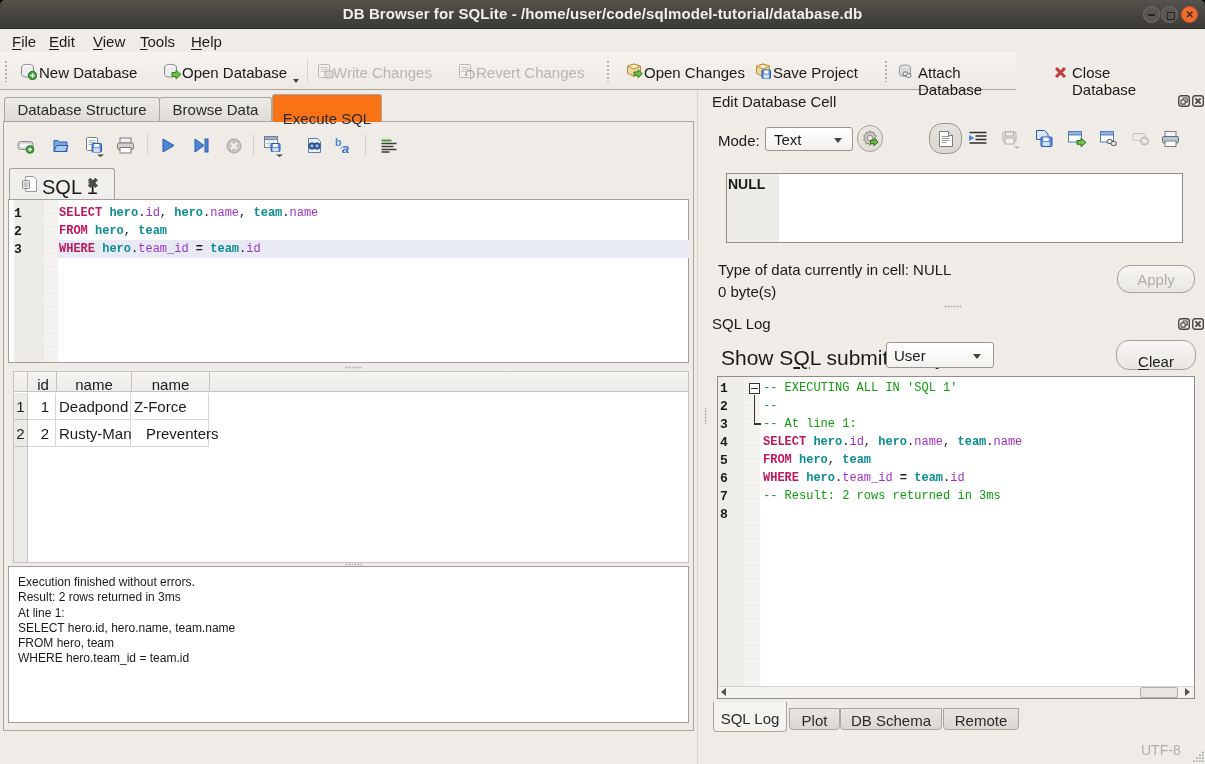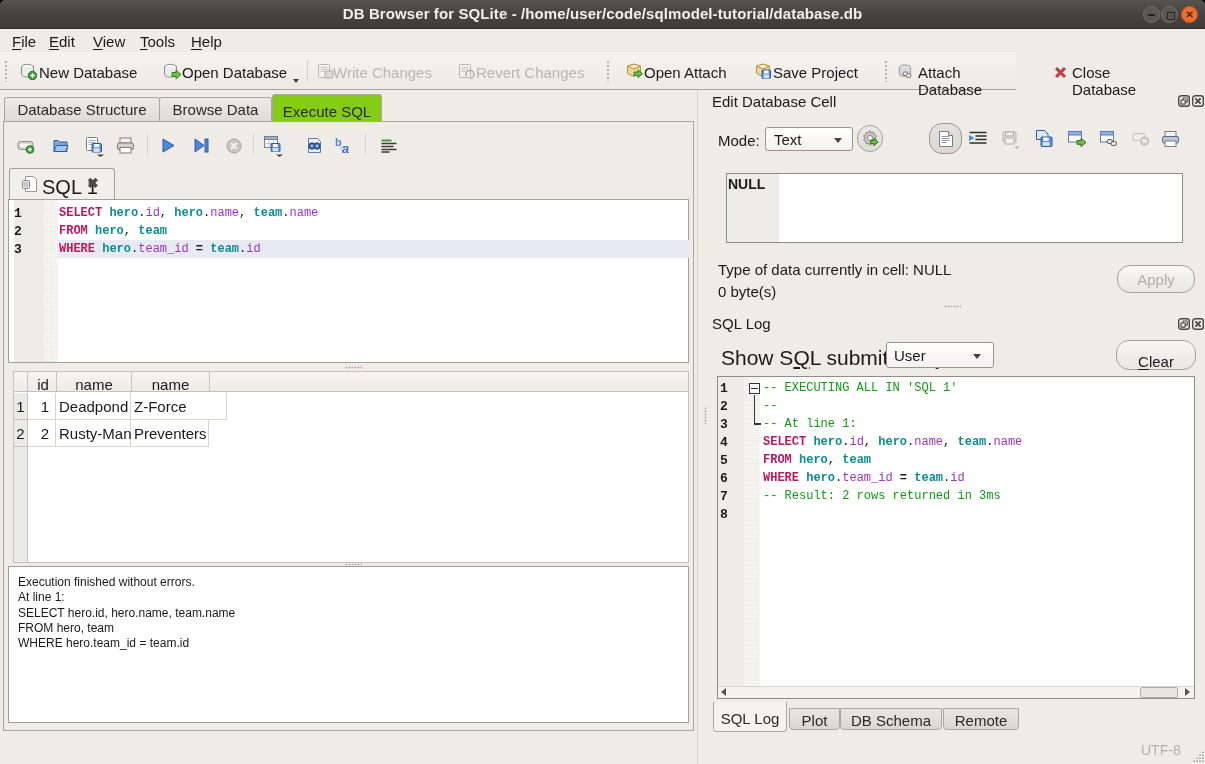--- a/index.html
+++ b/index.html
@@ -31,21 +31,21 @@
 #toolbar { left:0; top:52px; width:1016px; height:38px; background:linear-gradient(#f5f2ef,#edeae6); border-bottom:1px solid #aaa69f; font-size:15px; }
 .tbtxt { top:12px; }
 .tbdis { color:#b8b5b0; }
 .handle { top:8px; width:4px; height:22px;
   background-image:radial-gradient(circle, #b5b2ac 1px, transparent 1.2px);
   background-size:4px 4px; }
 .tsep { top:8px; width:1px; height:22px; background:#d5d2cc; }
 
 
 .tab { position:absolute; top:97px; height:25px; background:linear-gradient(#eceae6,#dedbd6); border:1px solid #aaa69f; border-bottom:none; border-radius:3px 3px 0 0; font-size:15px; text-align:center; color:#2a2a2a; padding-top:3px; }
-#tab-exec { top:94px; height:28px; padding-top:8px; background:#84cc16; z-index:3; }
+#tab-exec { top:94px; height:28px; padding-top:15px; background:#f97316; z-index:3; }
 
 
 #tabpage { left:3px; top:121px; width:691px; height:610px; border:1px solid #aaa69f; background:#efece8; }
 
 
 #sqltab { left:9px; top:168px; width:106px; height:31px; background:#f1efec; border:1px solid #a29e98; border-bottom:none; border-radius:3px 3px 0 0; z-index:2; }
 #editor { left:8px; top:199px; width:681px; height:164px; border:1px solid #a29e98; background:#fff; }
 .gutter-hatch { background-image:radial-gradient(circle,#e5e2dd 0.7px,transparent 0.9px); background-size:2.5px 2.5px; background-color:#f8f7f4; }
 .ln { position:absolute; font-weight:bold; font-family:"Liberation Mono",monospace; font-size:13px; }
 .kw { color:#be185d; font-weight:bold; }
@@ -127,21 +127,21 @@
     <path d="M8 11.5a4 4 0 1 1 4 4" fill="none" stroke="#b0ada8" stroke-width="1.5"></path>
     <path d="M6.5 12.5l1.7-2.6 1.7 2.6z" fill="#b0ada8"></path>
   </svg>
   <div class="abs tbtxt tbdis" style="left:476px">Revert Changes</div>
   <div class="abs handle" style="left:606px"></div>
   <svg class="icon" style="left:626px;top:11px;" width="18" height="17">
     <path d="M8 1l6.5 2.3v7L8 13.5 1.5 10.3v-7z" fill="#efd9a0" stroke="#b98f35"></path>
     <path d="M8 1l6.5 2.3L8 6 1.5 3.3z" fill="#f7ebc8" stroke="#b98f35"></path>
     <path d="M8 9h4v-2.2l4.5 4-4.5 4v-2.3h-4z" fill="#6abf45" stroke="#3a7d22"></path>
   </svg>
-  <div class="abs tbtxt" style="left:644px">Open Attach</div>
+  <div class="abs tbtxt" style="left:644px">Open Changes</div>
   <svg class="icon" style="left:755px;top:11px;" width="17" height="17">
     <path d="M8 1l6.5 2.3v7L8 13.5 1.5 10.3v-7z" fill="#efd9a0" stroke="#b98f35"></path>
     <path d="M8 1l6.5 2.3L8 6 1.5 3.3z" fill="#f7ebc8" stroke="#b98f35"></path>
     <rect x="7" y="7" width="8.5" height="8.5" rx="1" fill="#5b8edd" stroke="#2d5aa8"></rect>
     <rect x="9" y="7.5" width="4.5" height="3" fill="#fff"></rect>
     <rect x="8.5" y="11.5" width="5.5" height="4" fill="#cfe0f5"></rect>
   </svg>
   <div class="abs tbtxt" style="left:773px">Save Project</div>
   <div class="abs handle" style="left:884px"></div>
   <svg class="icon" style="left:897px;top:11px;" width="17" height="17">
@@ -260,30 +260,31 @@
   <div class="abs" style="left:16px;top:4px;width:26px;text-align:center;font-size:15px;">id</div>
   <div class="abs" style="left:43px;top:4px;width:74px;text-align:center;font-size:15px;">name</div>
   <div class="abs" style="left:118px;top:4px;width:77px;text-align:center;font-size:15px;">name</div>
 
   <div class="abs" style="left:0;top:21px;width:13px;height:169px;background:#eceae7;"></div>
   <div class="abs" style="left:13px;top:21px;width:1px;height:169px;background:#c5c2bc;"></div>
 
   <div class="abs" style="left:0;top:21px;width:13px;height:27px;border-bottom:1px solid #c5c2bc;background:#eceae7;text-align:center;font-size:15px;padding-top:5px;">1</div>
   <div class="abs" style="left:14px;top:21px;width:28px;height:27px;border-bottom:1px solid #d8d5d0;border-right:1px solid #d8d5d0;font-size:15px;text-align:right;padding:5px 6px 0 0;">1</div>
   <div class="abs" style="left:43px;top:21px;width:74px;height:27px;border-bottom:1px solid #d8d5d0;border-right:1px solid #d8d5d0;font-size:15px;padding:5px 0 0 2px;">Deadpond</div>
-  <div class="abs" style="left:118px;top:21px;width:95px;height:27px;border-bottom:1px solid #d8d5d0;border-right:1px solid #d8d5d0;font-size:15px;padding:5px 0 0 2px;">Z-Force</div>
+  <div class="abs" style="left:118px;top:21px;width:77px;height:27px;border-bottom:1px solid #d8d5d0;border-right:1px solid #d8d5d0;font-size:15px;padding:5px 0 0 2px;">Z-Force</div>
 
   <div class="abs" style="left:0;top:48px;width:13px;height:27px;border-bottom:1px solid #c5c2bc;background:#eceae7;text-align:center;font-size:15px;padding-top:5px;">2</div>
   <div class="abs" style="left:14px;top:48px;width:28px;height:27px;border-bottom:1px solid #d8d5d0;border-right:1px solid #d8d5d0;font-size:15px;text-align:right;padding:5px 6px 0 0;">2</div>
   <div class="abs" style="left:43px;top:48px;width:74px;height:27px;border-bottom:1px solid #d8d5d0;border-right:1px solid #d8d5d0;font-size:15px;padding:5px 0 0 2px;">Rusty-Man</div>
-  <div class="abs" style="left:118px;top:48px;width:77px;height:27px;border-bottom:1px solid #d8d5d0;border-right:1px solid #d8d5d0;font-size:15px;padding:5px 0 0 2px;">Preventers</div>
+  <div class="abs" style="left:118px;top:48px;width:77px;height:27px;border-bottom:1px solid #d8d5d0;border-right:1px solid #d8d5d0;font-size:15px;padding:5px 0 0 14px;">Preventers</div>
 </div>
 
 <div id="msgbox" class="abs">
 <div>Execution finished without errors.</div>
+<div>Result: 2 rows returned in 3ms</div>
 <div>At line 1:</div>
 <div>SELECT hero.id, hero.name, team.name</div>
 <div>FROM hero, team</div>
 <div>WHERE hero.team_id = team.id</div>
 </div>
 
 <div id="rightsep" class="abs"></div>
 <div class="abs" style="left:712px;top:93px;font-size:15px;">Edit Database Cell</div>
 <svg class="abs" style="left:1178px;top:95px;" width="12" height="12">
     <rect x="0.7" y="0.7" width="10.6" height="10.6" rx="2.5" fill="none" stroke="#4c4a46" stroke-width="1.4"></rect>

